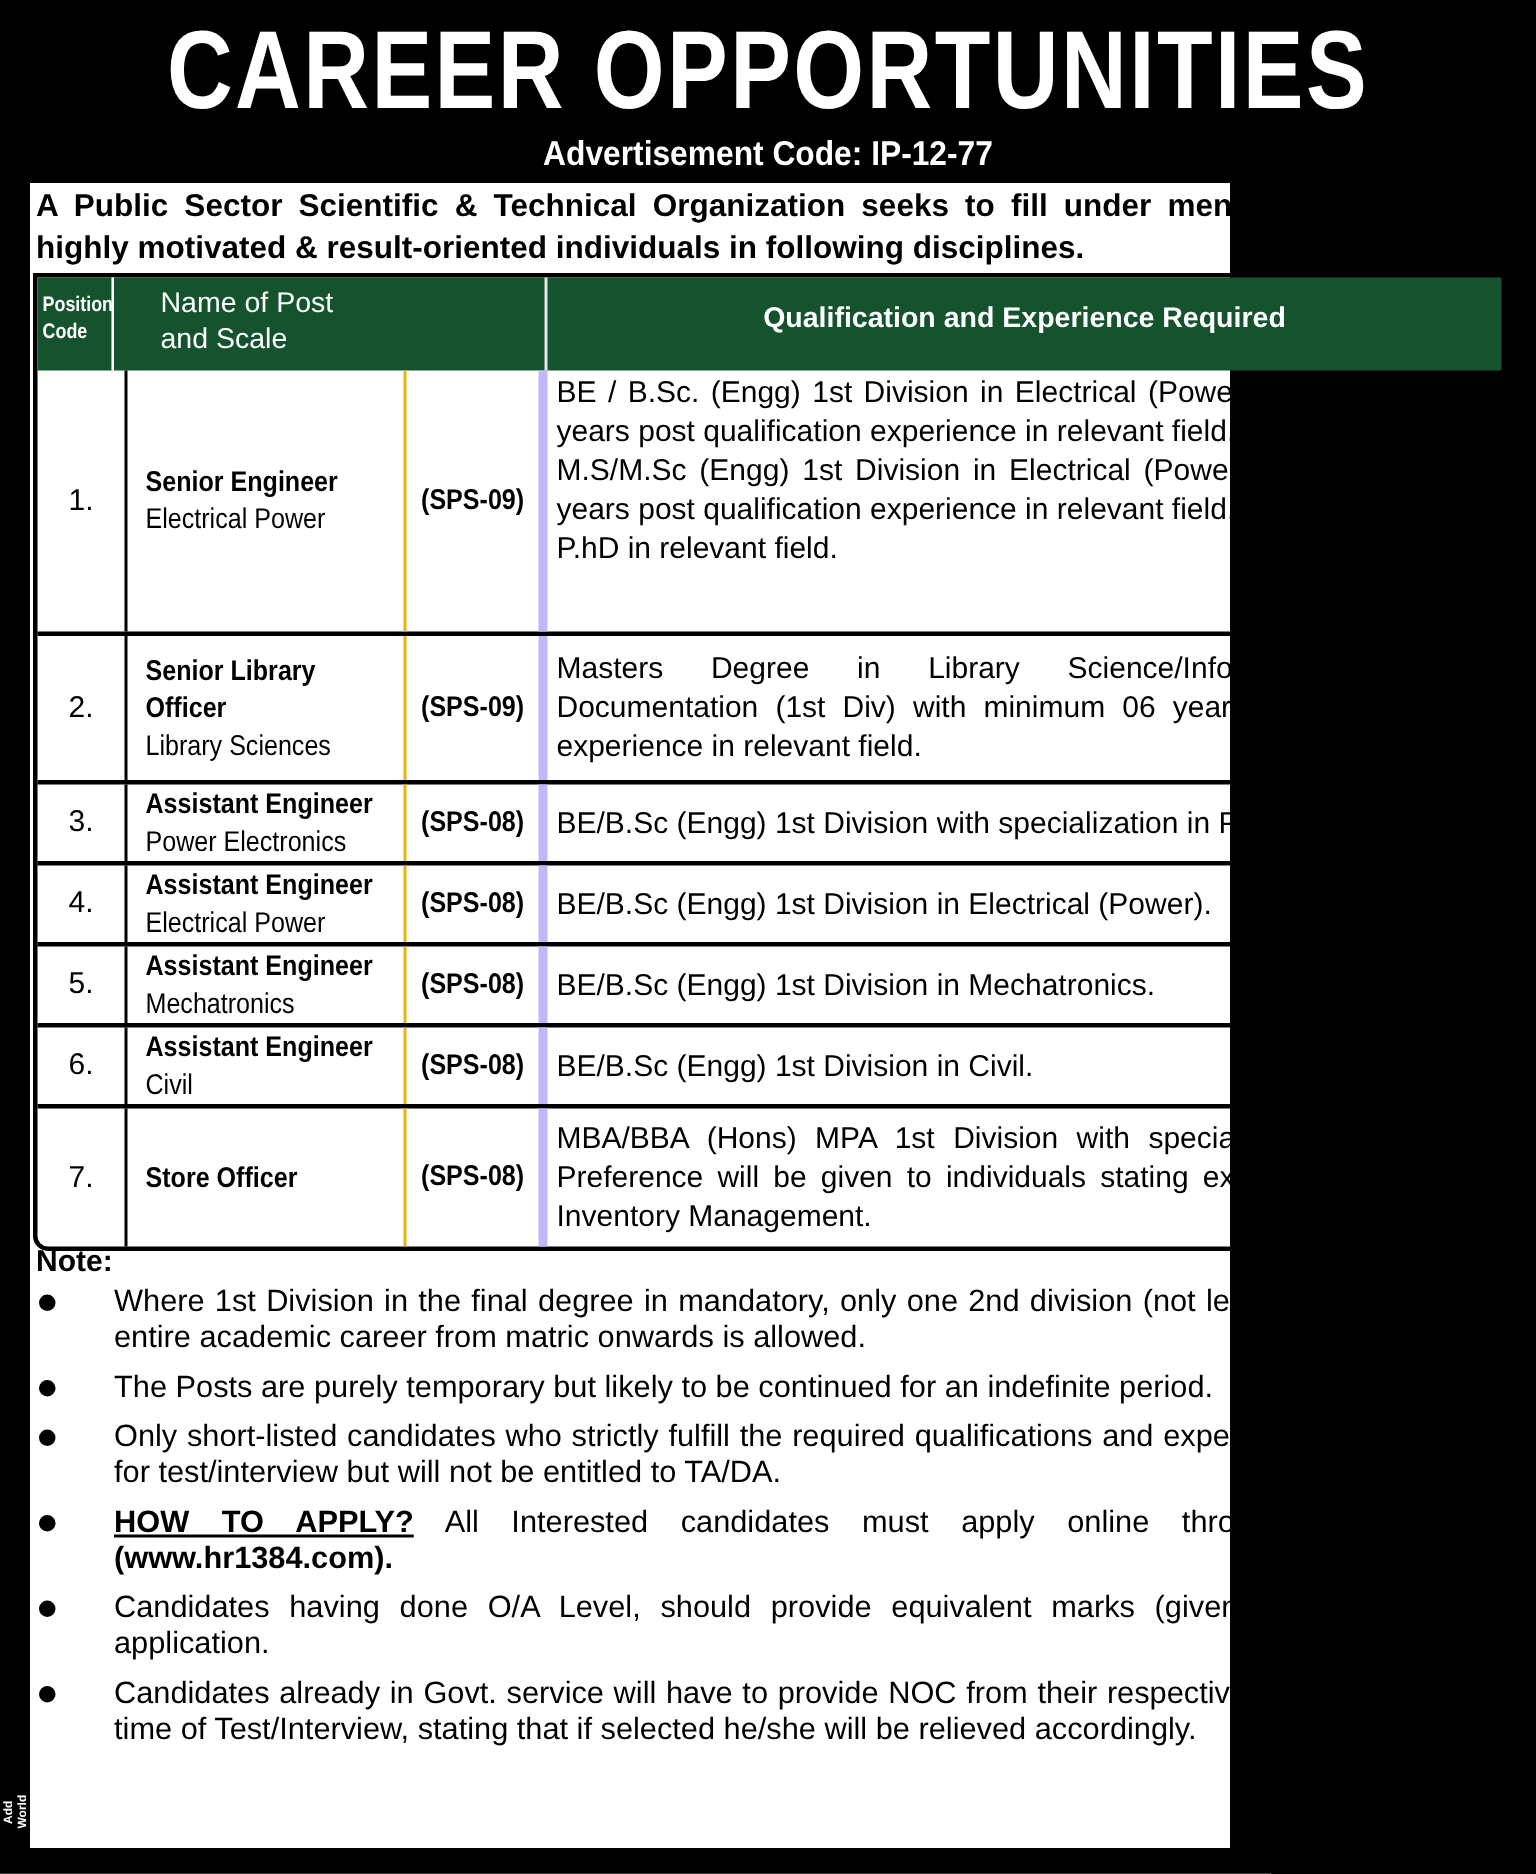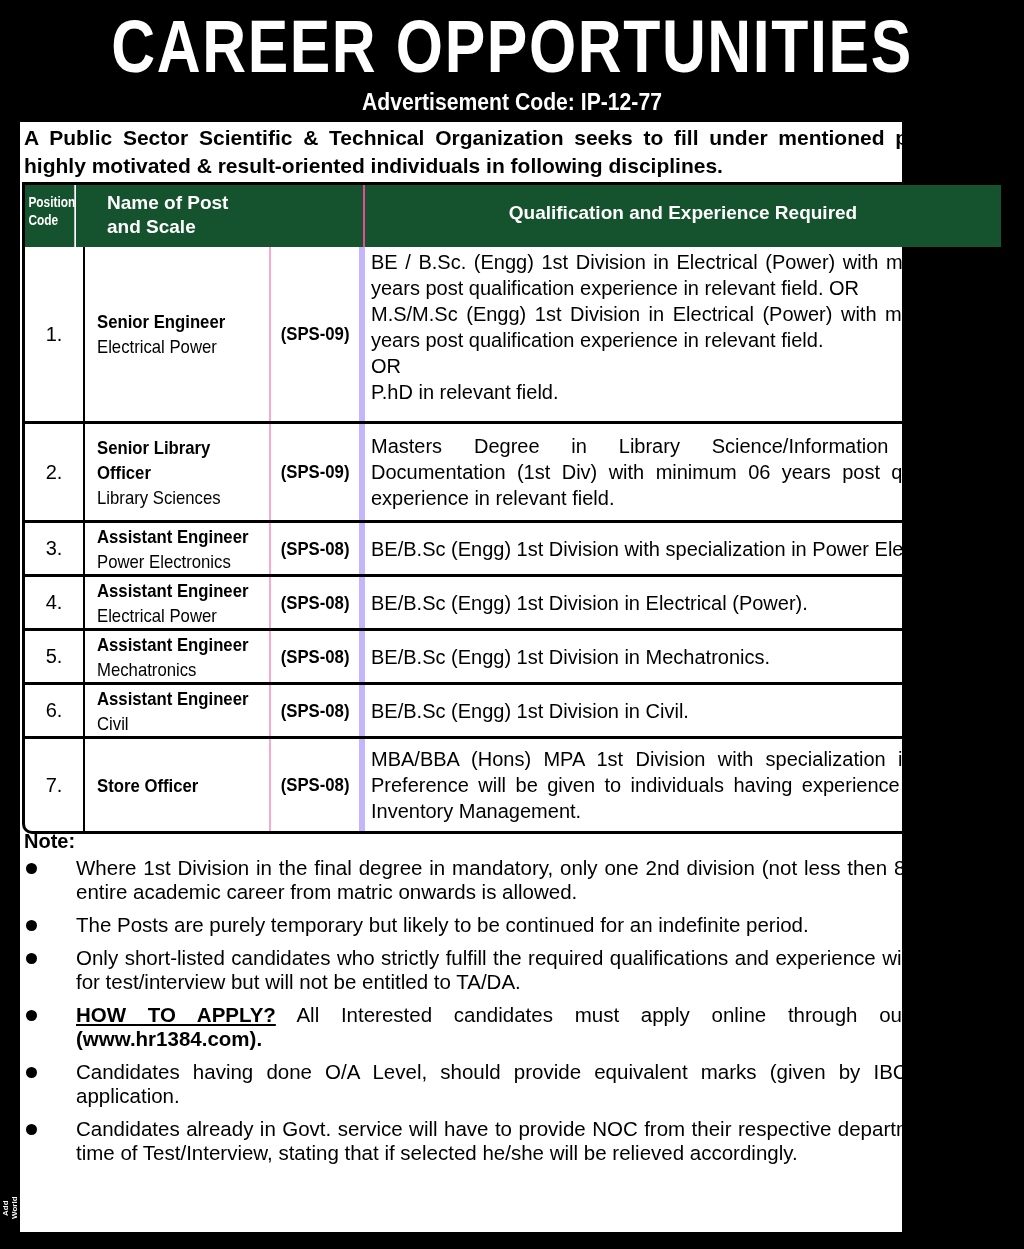--- a/index.html
+++ b/index.html
@@ -3,34 +3,34 @@
 <meta charset="utf-8">
 <style>
   html, body { margin: 0; padding: 0; background: #000; }
   body { width: 1024px; height: 1249px; position: relative; overflow: hidden;
          font-family: "Liberation Sans", sans-serif; color: #000; }
   .header { position: absolute; left: 0; top: 0; width: 1024px; height: 122px; background: #000; color: #fff; text-align: center; }
   .title { position: absolute; left: 0; right: 0; top: 6px; font-size: 74px; font-weight: bold;
            letter-spacing: 2px; transform: scaleX(0.82); transform-origin: center; line-height: 82px; }
   .adcode { position: absolute; left: 0; right: 0; top: 88px; font-size: 23px; font-weight: bold;
             transform: scaleX(0.92); line-height: 28px; }
-  .paper { position: absolute; left: 20px; top: 122px; width: 882px; height: 1110px; background: #fff; }
+  .paper { position: absolute; left: 20px; top: 122px; width: 800px; height: 1110px; background: #fff; }
   .intro { position: absolute; left: 4px; top: 2px; width: 980px; font-size: 21px; font-weight: bold;
            line-height: 28px; text-align: justify; text-align-last: left; }
   .table { position: absolute; left: 2px; top: 60px; width: 982px; border: 3px solid #000; border-radius: 0 0 10px 10px;
            box-sizing: border-box; }
   .thead { display: flex; background: #14532d; color: #fff; height: 62px; }
   .thead .c1 { width: 60px; border-right: 2px solid #fff; font-size: 14px; font-weight: bold; padding: 8px 0 0 4px; box-sizing: border-box; line-height: 18px; transform: scaleX(0.85); transform-origin: left; }
-  .thead .c2 { width: 280px; border-right: 2px solid #ec4899; font-size: 19px; font-weight: bold; padding: 6px 0 0 22px; box-sizing: border-box; line-height: 24px; }
+  .thead .c2 { width: 280px; border-right: 2px solid #e5e5e5; font-size: 19px; font-weight: normal; padding: 6px 0 0 22px; box-sizing: border-box; line-height: 24px; }
   .thead .c3 { flex: 1; font-size: 19px; font-weight: bold; text-align: center; padding-top: 17px; box-sizing: border-box; }
   .row { display: flex; border-top: 3px solid #000; }
   .row:first-of-type { border-top: none; }
   .cell { box-sizing: border-box; display: flex; align-items: center; }
   .c-code { width: 60px; justify-content: center; font-size: 20px; border-right: 2px solid #000; }
-  .c-name { width: 186px; padding-left: 12px; border-right: 2px solid #f9a8d4; flex-direction: column; align-items: flex-start; justify-content: center; font-size: 19px; line-height: 25px; }
+  .c-name { width: 186px; padding-left: 12px; border-right: 2px solid #eab308; flex-direction: column; align-items: flex-start; justify-content: center; font-size: 19px; line-height: 25px; }
   .c-name .post { font-weight: bold; transform: scaleX(0.88); transform-origin: left; white-space: nowrap; }
   .c-name .disc { transform: scaleX(0.88); transform-origin: left; white-space: nowrap; }
   .c-scale { width: 94px; justify-content: center; font-size: 19px; font-weight: bold; border-right: 6px solid #c4b5fd; }
   .c-scale span { transform: scaleX(0.88); display: inline-block; }
   .c-qual { flex: 1; padding: 2px 4px 2px 6px; font-size: 20px; line-height: 26px; text-align: justify; text-align-last: left; }
   .c-qual span { display: block; }
   .notes-title { position: absolute; left: 4px; top: 708px; font-size: 20px; font-weight: bold; }
   .notes { position: absolute; left: 4px; top: 734px; width: 976px; margin: 0; padding: 0; list-style: none; }
   .note { position: relative; padding-left: 52px; font-size: 20.5px; line-height: 24px; margin-bottom: 9px; text-align: justify; text-align-last: left; }
   .bullet { position: absolute; left: 2px; top: 7px; width: 11px; height: 11px; border-radius: 50%; background: #000; }
@@ -67,21 +67,20 @@
       <div class="cell c-name">
         <span class="post">Senior Engineer</span>
         <span class="disc">Electrical Power</span>
       </div>
       <div class="cell c-scale">
           <span>(SPS-09)</span>
         </div>
       <div class="cell c-qual" style="display:block;">
         <span>BE /  B.Sc. (Engg) 1st Division in Electrical (Power) with minimum 06 years post qualification experience in relevant field. OR</span>
         <span>M.S/M.Sc (Engg) 1st Division in Electrical (Power) with minimum 04 years post qualification experience in relevant field.</span>
-        <span>OR</span>
         <span>P.hD in relevant field.</span>
       </div>
     </div>
 
     <div class="row" style="height:96px;">
       <div class="cell c-code">2.</div>
       <div class="cell c-name">
         <span class="post">Senior Library</span>
         <span class="post">Officer</span>
         <span class="disc">Library Sciences</span>
@@ -152,21 +151,21 @@
 
     <div class="row" style="height:92px;">
       <div class="cell c-code">7.</div>
       <div class="cell c-name">
         <span class="post">Store Officer</span>
       </div>
       <div class="cell c-scale">
           <span>(SPS-08)</span>
         </div>
       <div class="cell c-qual">
-        <span>MBA/BBA (Hons) MPA 1st Division with specialization in Finance Preference will be given to individuals having experience in Store / Inventory Management.</span>
+        <span>MBA/BBA (Hons) MPA 1st Division with specialization in Finance Preference will be given to individuals stating experience in Store / Inventory Management.</span>
       </div>
     </div>
   </div>
 
   <div class="notes-title">Note:</div>
   <ul class="notes">
     <li class="note">
       <span class="bullet"></span>
       <span>Where 1st Division in the final degree in mandatory, only one 2nd division (not less then 88%) in the entire academic career from matric onwards is allowed.</span>
     </li>

